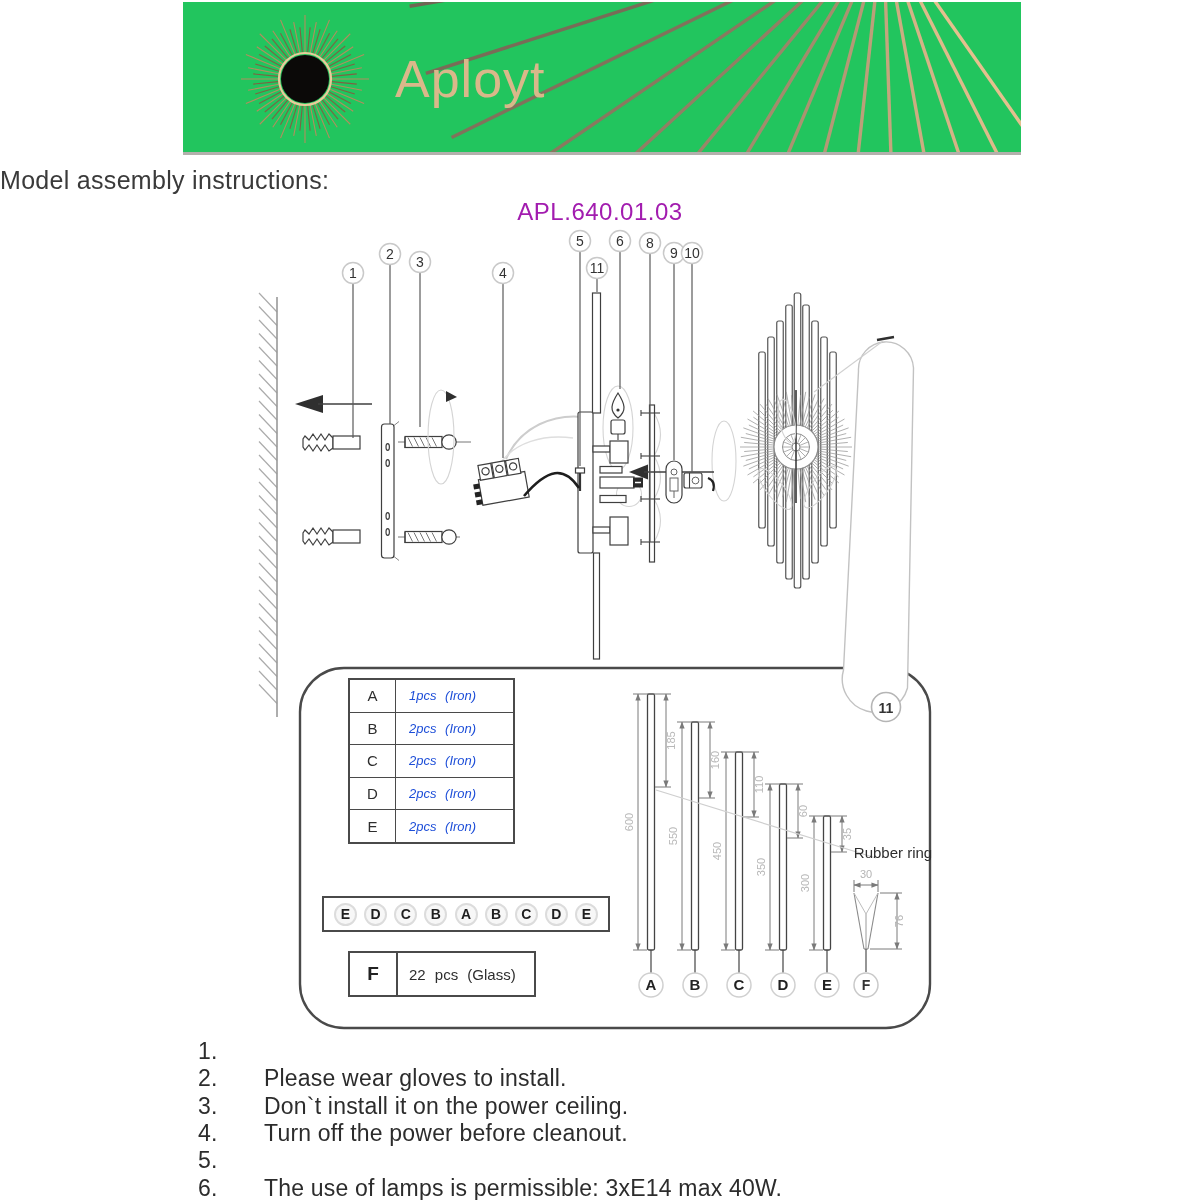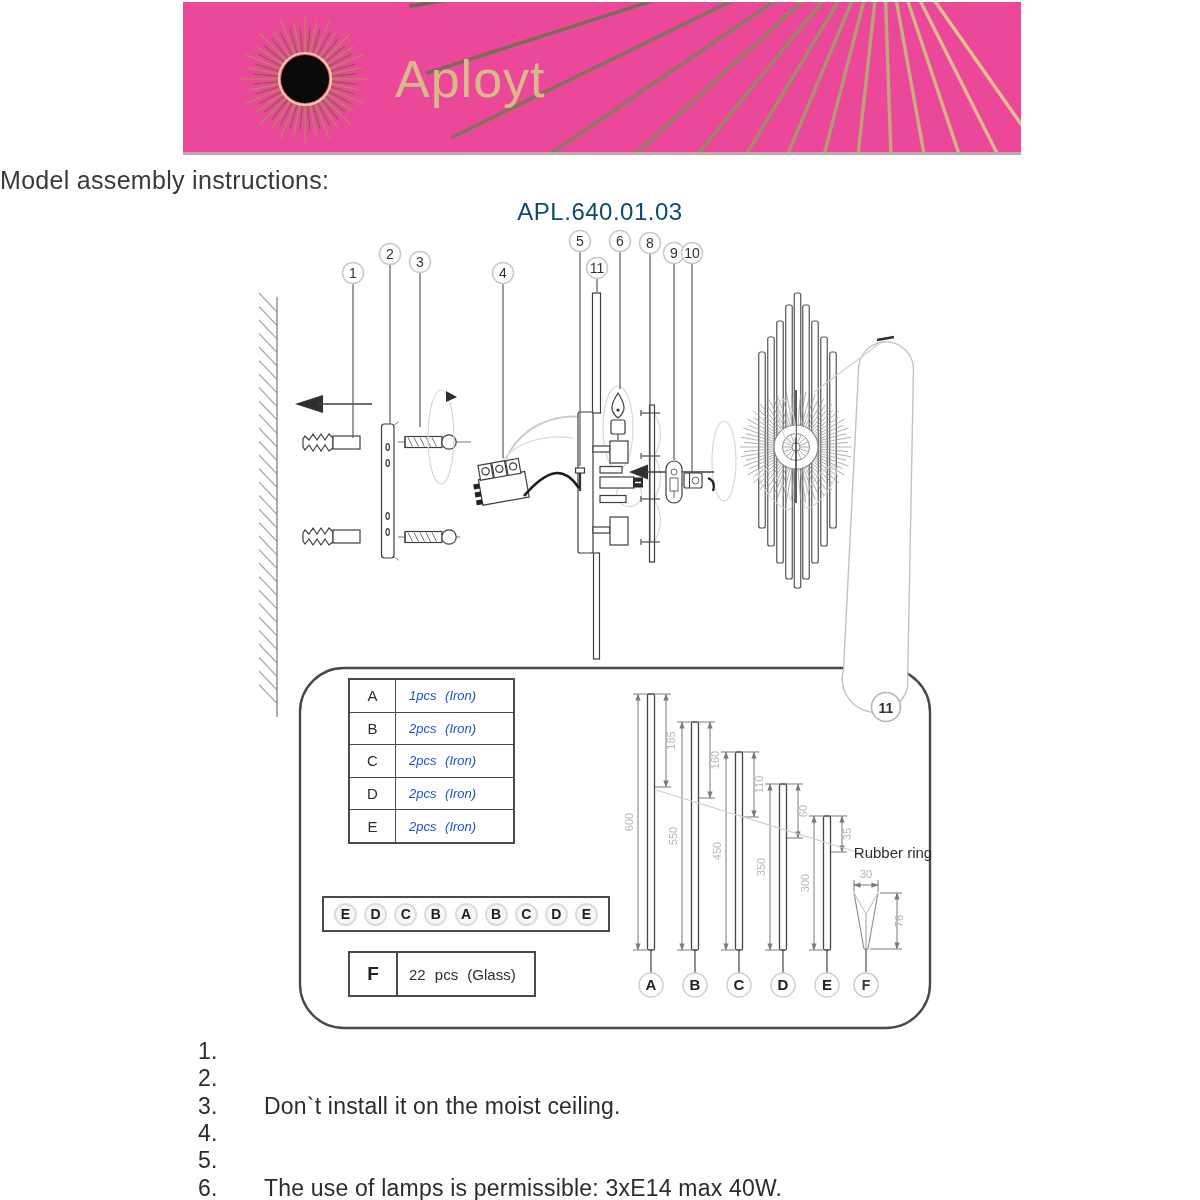--- a/index.html
+++ b/index.html
@@ -1,28 +1,28 @@
 <!DOCTYPE html>
 <html><head>
 <meta charset="utf-8">
 <style>
   html,body{margin:0;padding:0;background:#ffffff;}
   .page{position:relative;width:1200px;height:1200px;background:#ffffff;overflow:hidden;
         font-family:"Liberation Sans",sans-serif;color:#2e2e2e;}
   
-  .banner{position:absolute;left:183px;top:2px;width:838px;height:150px;background:#ec4899;
+  .banner{position:absolute;left:183px;top:2px;width:838px;height:150px;background:#22c55e;
           border-bottom:3px solid #b3b0ac;z-index:2;}
   .banner svg{display:block;}
   .brand{fill:#d9b88a;font-size:52px;letter-spacing:1px;font-weight:300;
          font-family:"Liberation Sans",sans-serif;}
   
   .title1{position:absolute;left:0;right:0;top:166px;text-align:left;font-size:25px;
           color:#3a3a3a;letter-spacing:.3px;z-index:2;}
   .title2{position:absolute;left:0;right:0;top:198px;text-align:center;font-size:24px;
-          color:#0c4a6e;letter-spacing:.5px;z-index:2;}
+          color:#a21caf;letter-spacing:.5px;z-index:2;}
   
   #art{position:absolute;left:0;top:0;width:1200px;height:1200px;z-index:1;
        font-family:"Liberation Sans",sans-serif;}
   .ln{stroke:#3f3f3f;stroke-width:1.1;fill:none;}
   .ln15{stroke-width:1.5;}
   .fw{fill:#ffffff;stroke:#3f3f3f;stroke-width:1.2;}
   .ghost{fill:none;stroke:#d4d4d4;stroke-width:1.1;}
   .lead{stroke:#5a5a5a;stroke-width:1.2;}
   .co{fill:#ffffff;stroke:#c9c9c9;stroke-width:1.5;}
   .cot{font-size:14px;fill:#333;text-anchor:middle;}
@@ -599,27 +599,29 @@
     <div class="fletter">F</div>
     <div class="fqty">22 pcs (Glass)</div>
   </div>
 
   <div class="notes">
     <div class="note-row">
         <span class="note-num">1.</span>
       </div>
     <div class="note-row">
         <span class="note-num">2.</span>
+        <span>Please wear gloves to install.</span>
       </div>
     <div class="note-row">
         <span class="note-num">3.</span>
-        <span>Don`t install it on the moist ceiling.</span>
+        <span>Don`t install it on the power ceiling.</span>
       </div>
     <div class="note-row">
         <span class="note-num">4.</span>
+        <span>Turn off the power before cleanout.</span>
       </div>
     <div class="note-row">
         <span class="note-num">5.</span>
       </div>
     <div class="note-row">
         <span class="note-num">6.</span>
         <span>The use of lamps is permissible: 3xE14 max 40W.</span>
       </div>
   </div>
 

